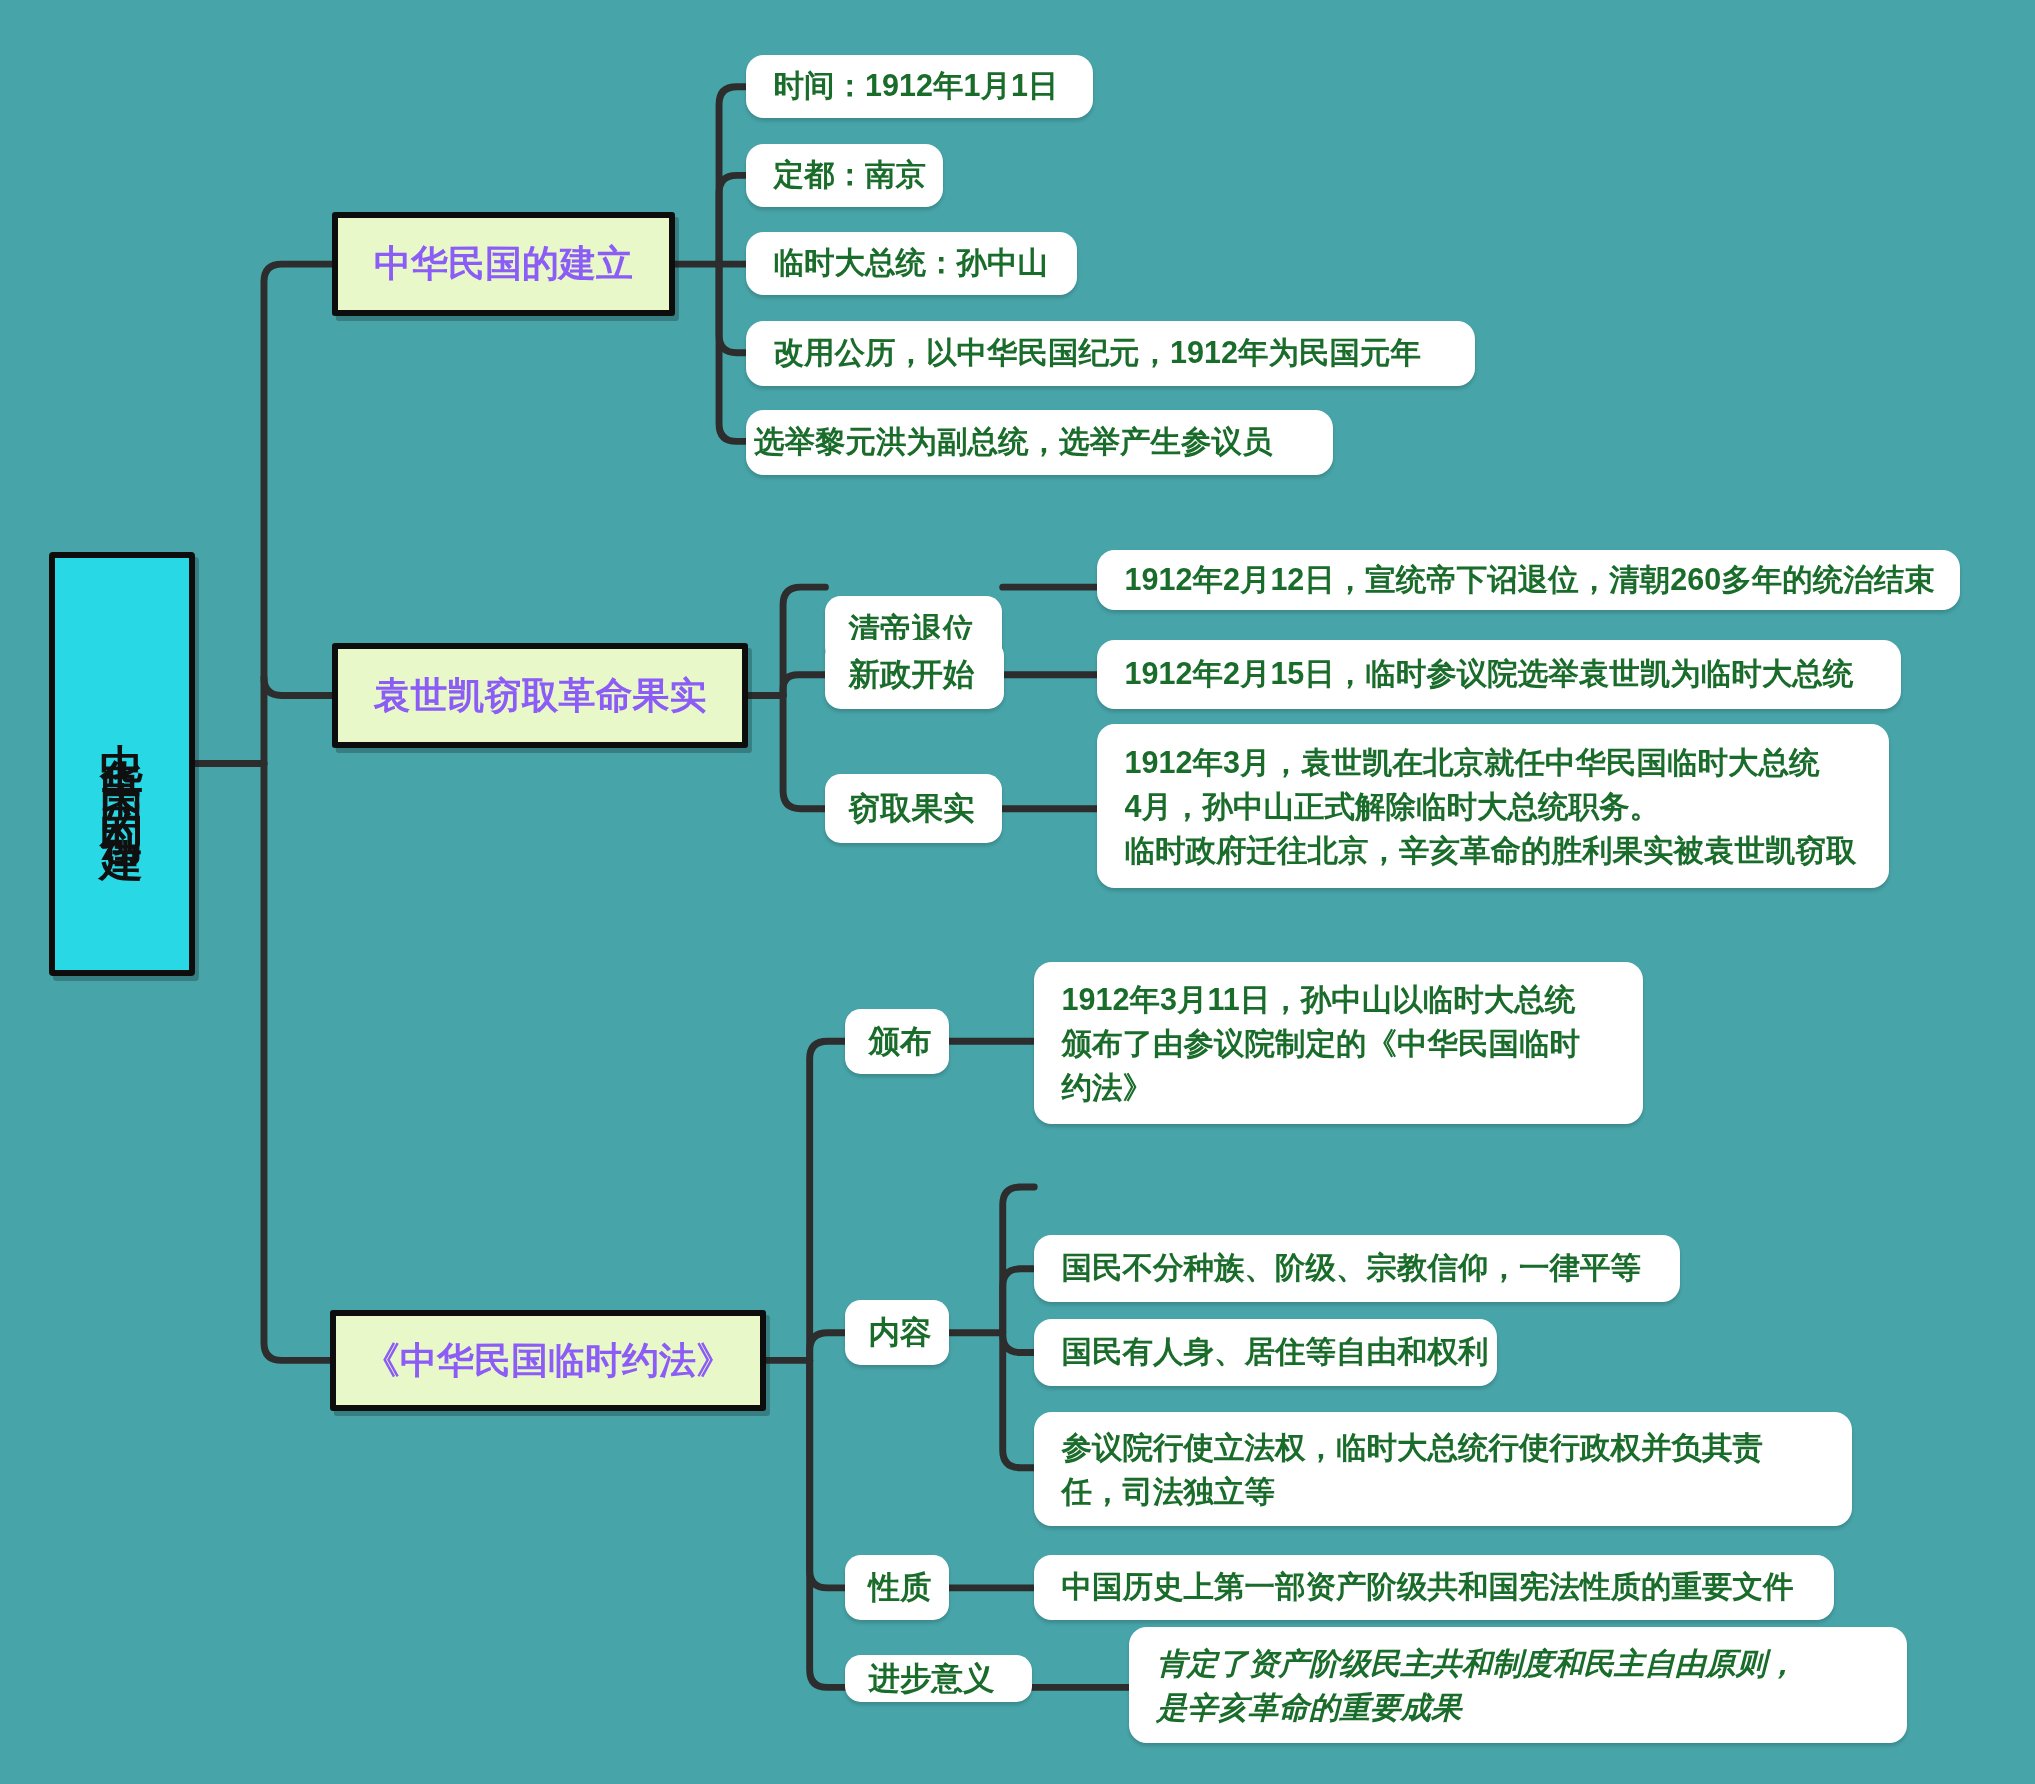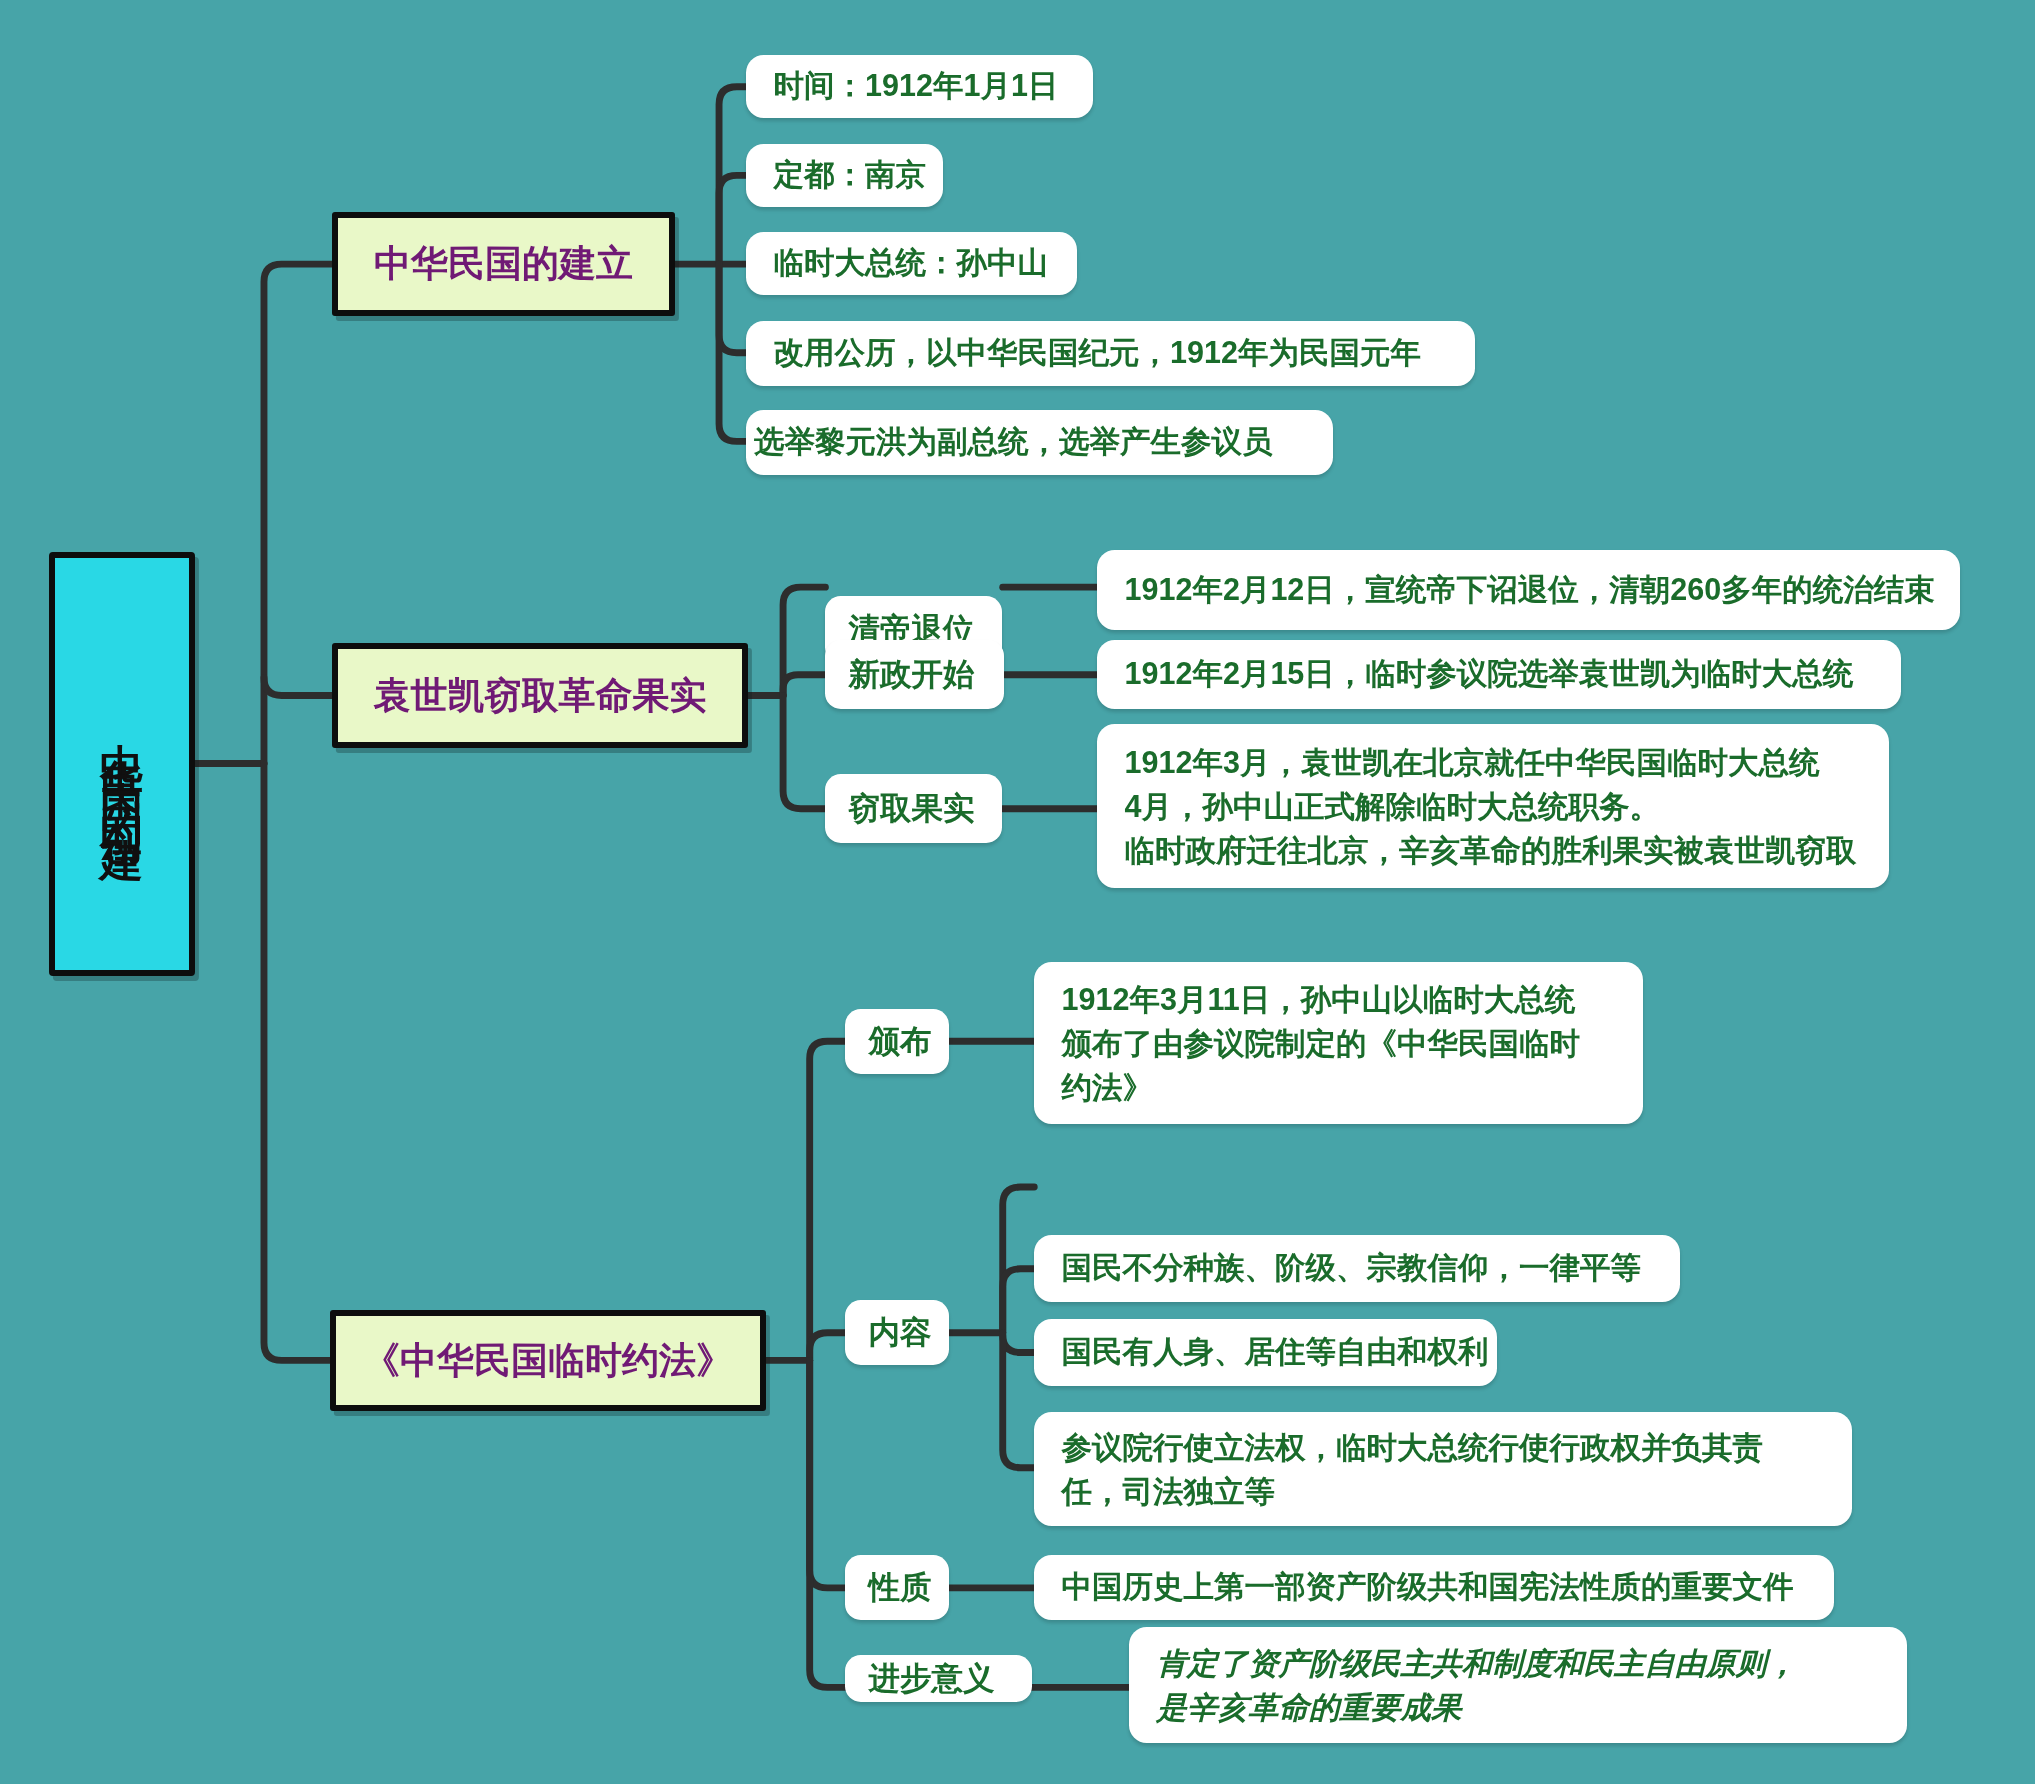--- a/index.html
+++ b/index.html
@@ -23,21 +23,21 @@
   .root{
     background:var(--root-fill);border:6.9px solid #0d0d0d;border-radius:3.9px;
     justify-content:center;box-shadow:3.9px 4.9px 0 rgba(10,30,30,.28);
   }
   .root span{
     writing-mode:vertical-lr;text-orientation:upright;
     font-size:43px;letter-spacing:15.8px;color:#101010;line-height:1;
   }
   .branch{
     background:var(--branch-fill);border:6.9px solid #0d0d0d;border-radius:3px;
-    justify-content:center;font-size:37px;color:#701a75;white-space:nowrap;
+    justify-content:center;font-size:37px;color:#8b5cf6;white-space:nowrap;
     box-shadow:3.9px 4.9px 0 rgba(10,30,30,.28);
   }
   .leaf,.sublabel{
     background:var(--leaf-fill);border-radius:17.7px;color:var(--text-green);
     font-size:30.5px;padding:0 27.6px;white-space:nowrap;
     box-shadow:0 3px 3.9px rgba(0,0,0,.16);
   }
   .sublabel{font-size:31.5px;border-radius:15.8px;padding:0 23.6px;}
   .leaf.multi{white-space:pre-line;line-height:1.45;padding:13.8px 27.6px;}
 </style>
@@ -104,21 +104,21 @@
   <div class="node leaf" style="left:746px;top:410px;width:587px;height:65px;padding-left:8px;">
     <span>选举黎元洪为副总统，选举产生参议员</span>
   </div>
 
   <div class="node branch" style="left:332px;top:643px;width:416px;height:105px;">
     <span>袁世凯窃取革命果实</span>
   </div>
   <div class="node sublabel" style="left:825px;top:554px;width:177px;height:67px;margin-top:42px;">
     <span>清帝退位</span>
   </div>
-  <div class="node leaf" style="left:1097px;top:550px;width:863px;height:80px;">
+  <div class="node leaf" style="left:1097px;top:550px;width:863px;height:60px;">
     <span>1912年2月12日，宣统帝下诏退位，清朝260多年的统治结束</span>
   </div>
   <div class="node sublabel" style="left:825px;top:640px;width:179px;height:69px;">
     <span>新政开始</span>
   </div>
   <div class="node leaf" style="left:1097px;top:640px;width:804px;height:69px;">
     <span>1912年2月15日，临时参议院选举袁世凯为临时大总统</span>
   </div>
   <div class="node sublabel" style="left:825px;top:774px;width:177px;height:69px;">
     <span>窃取果实</span>

